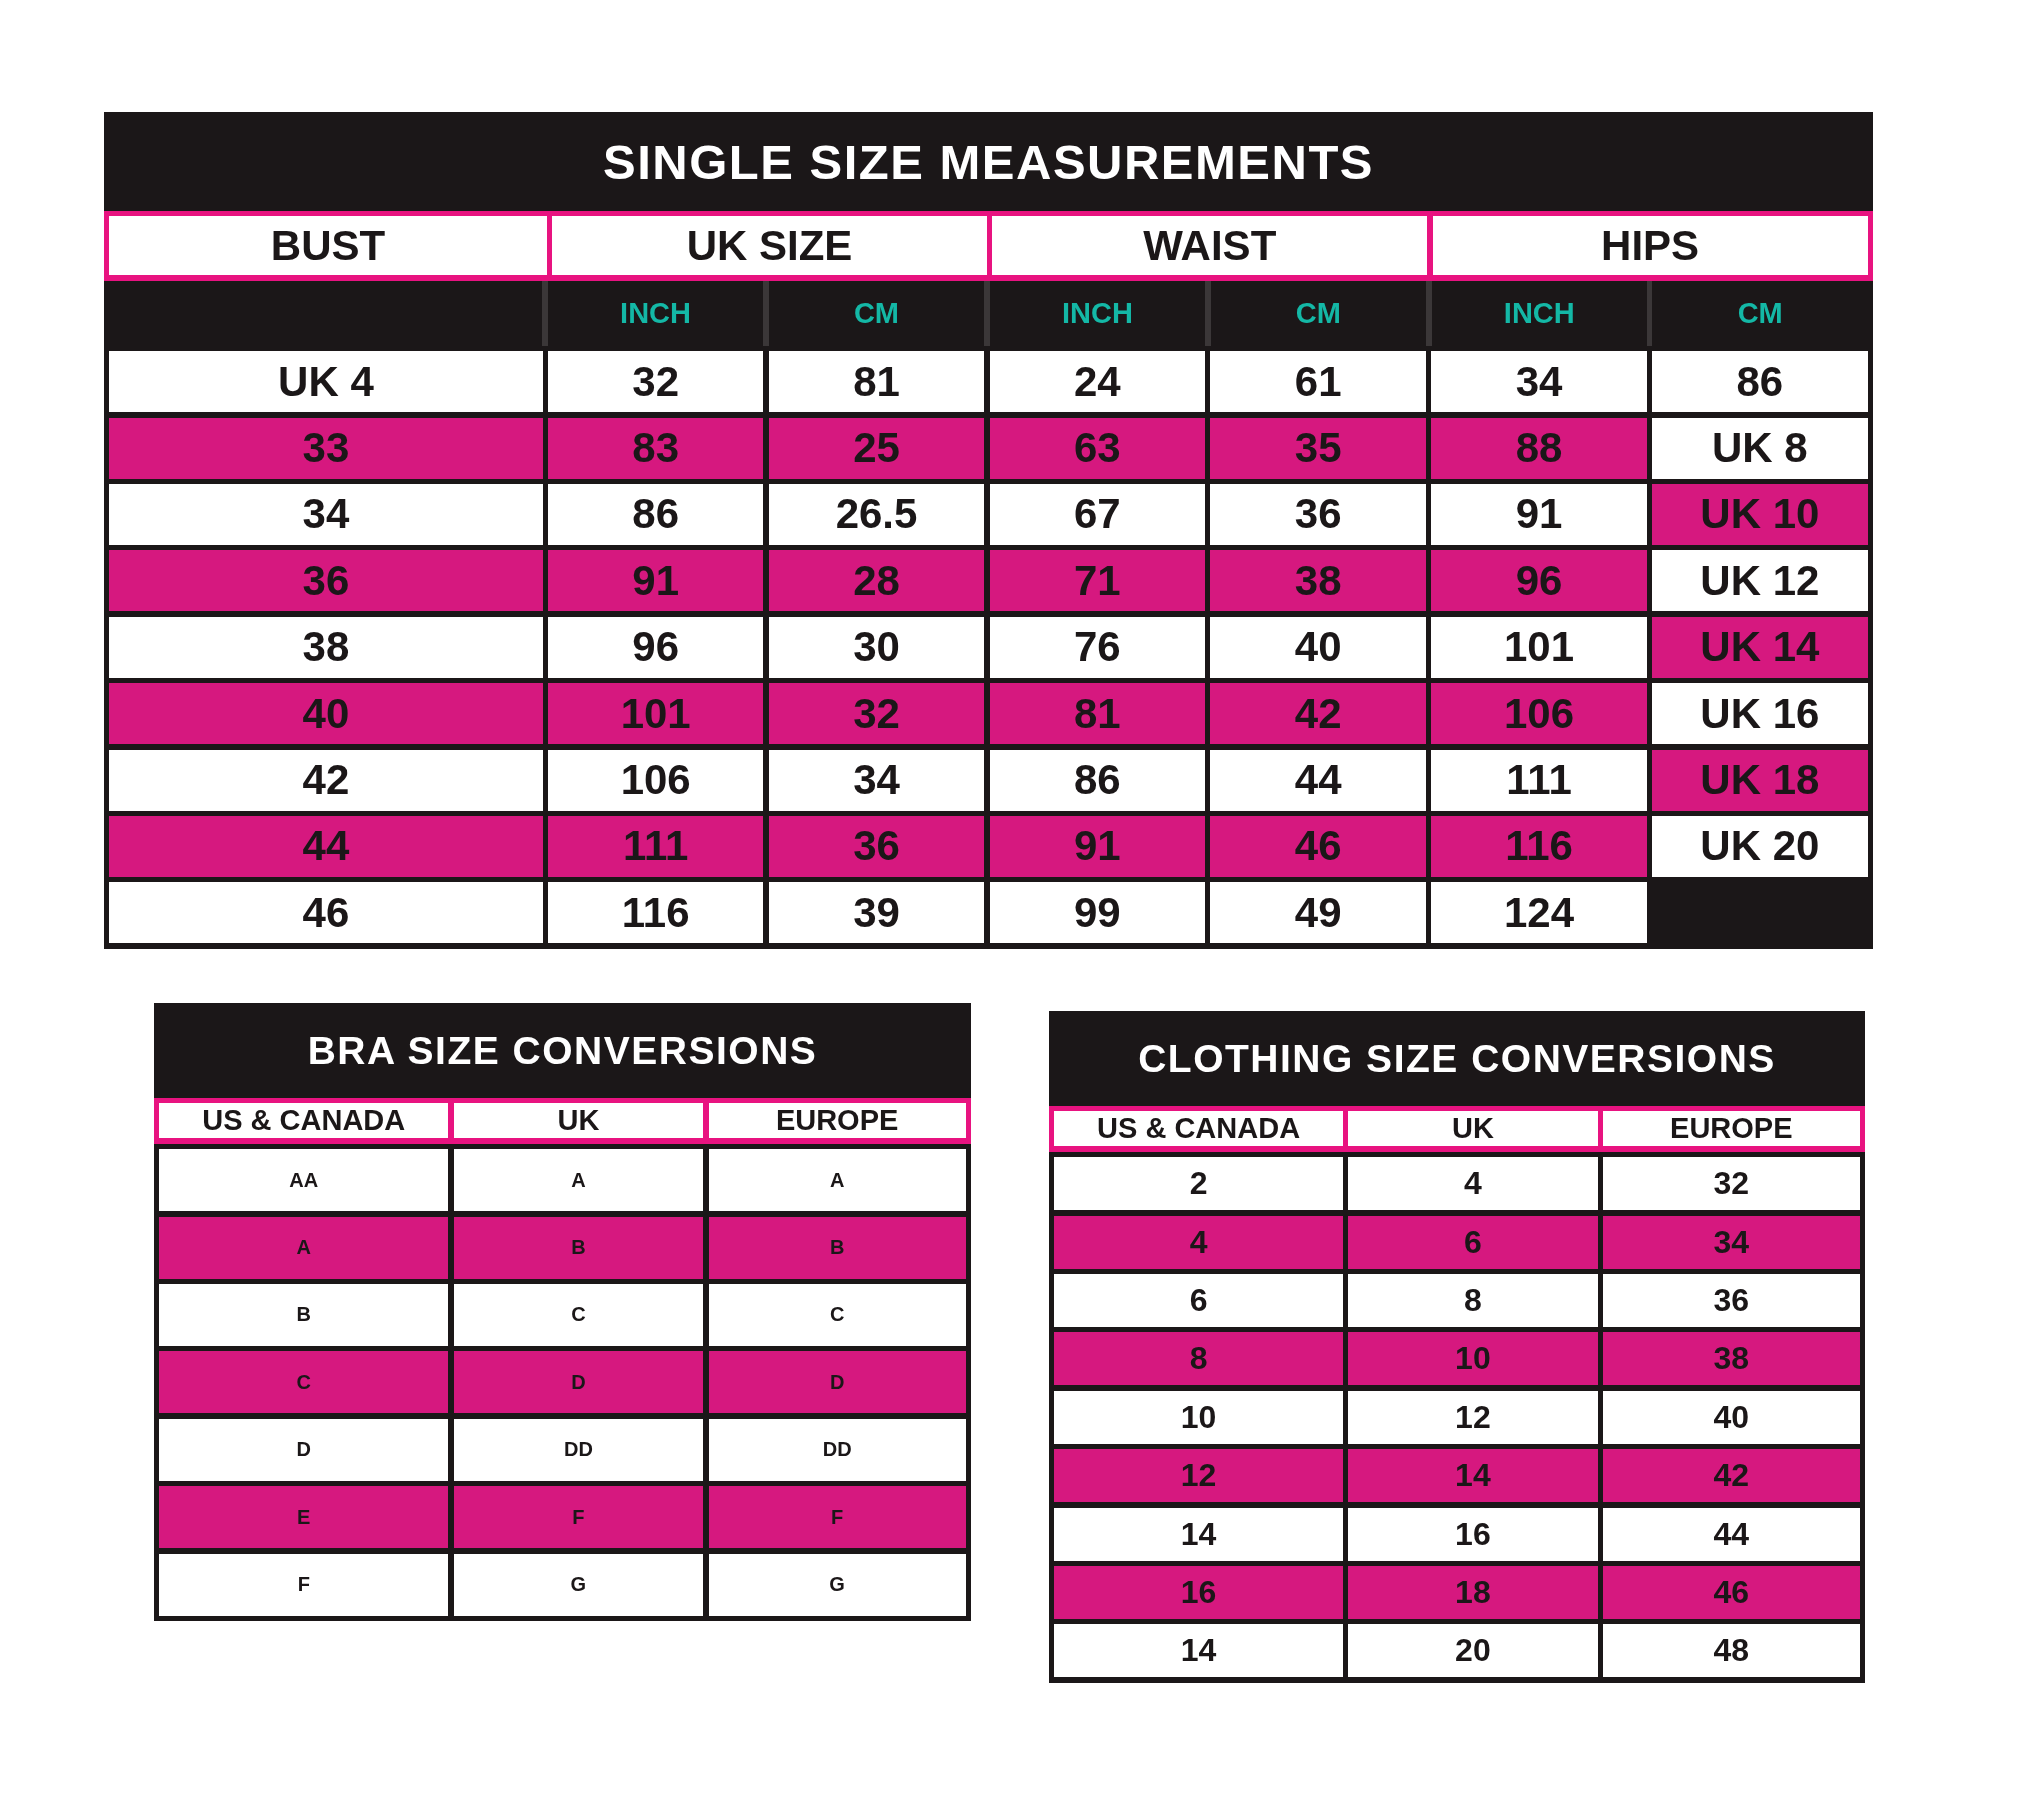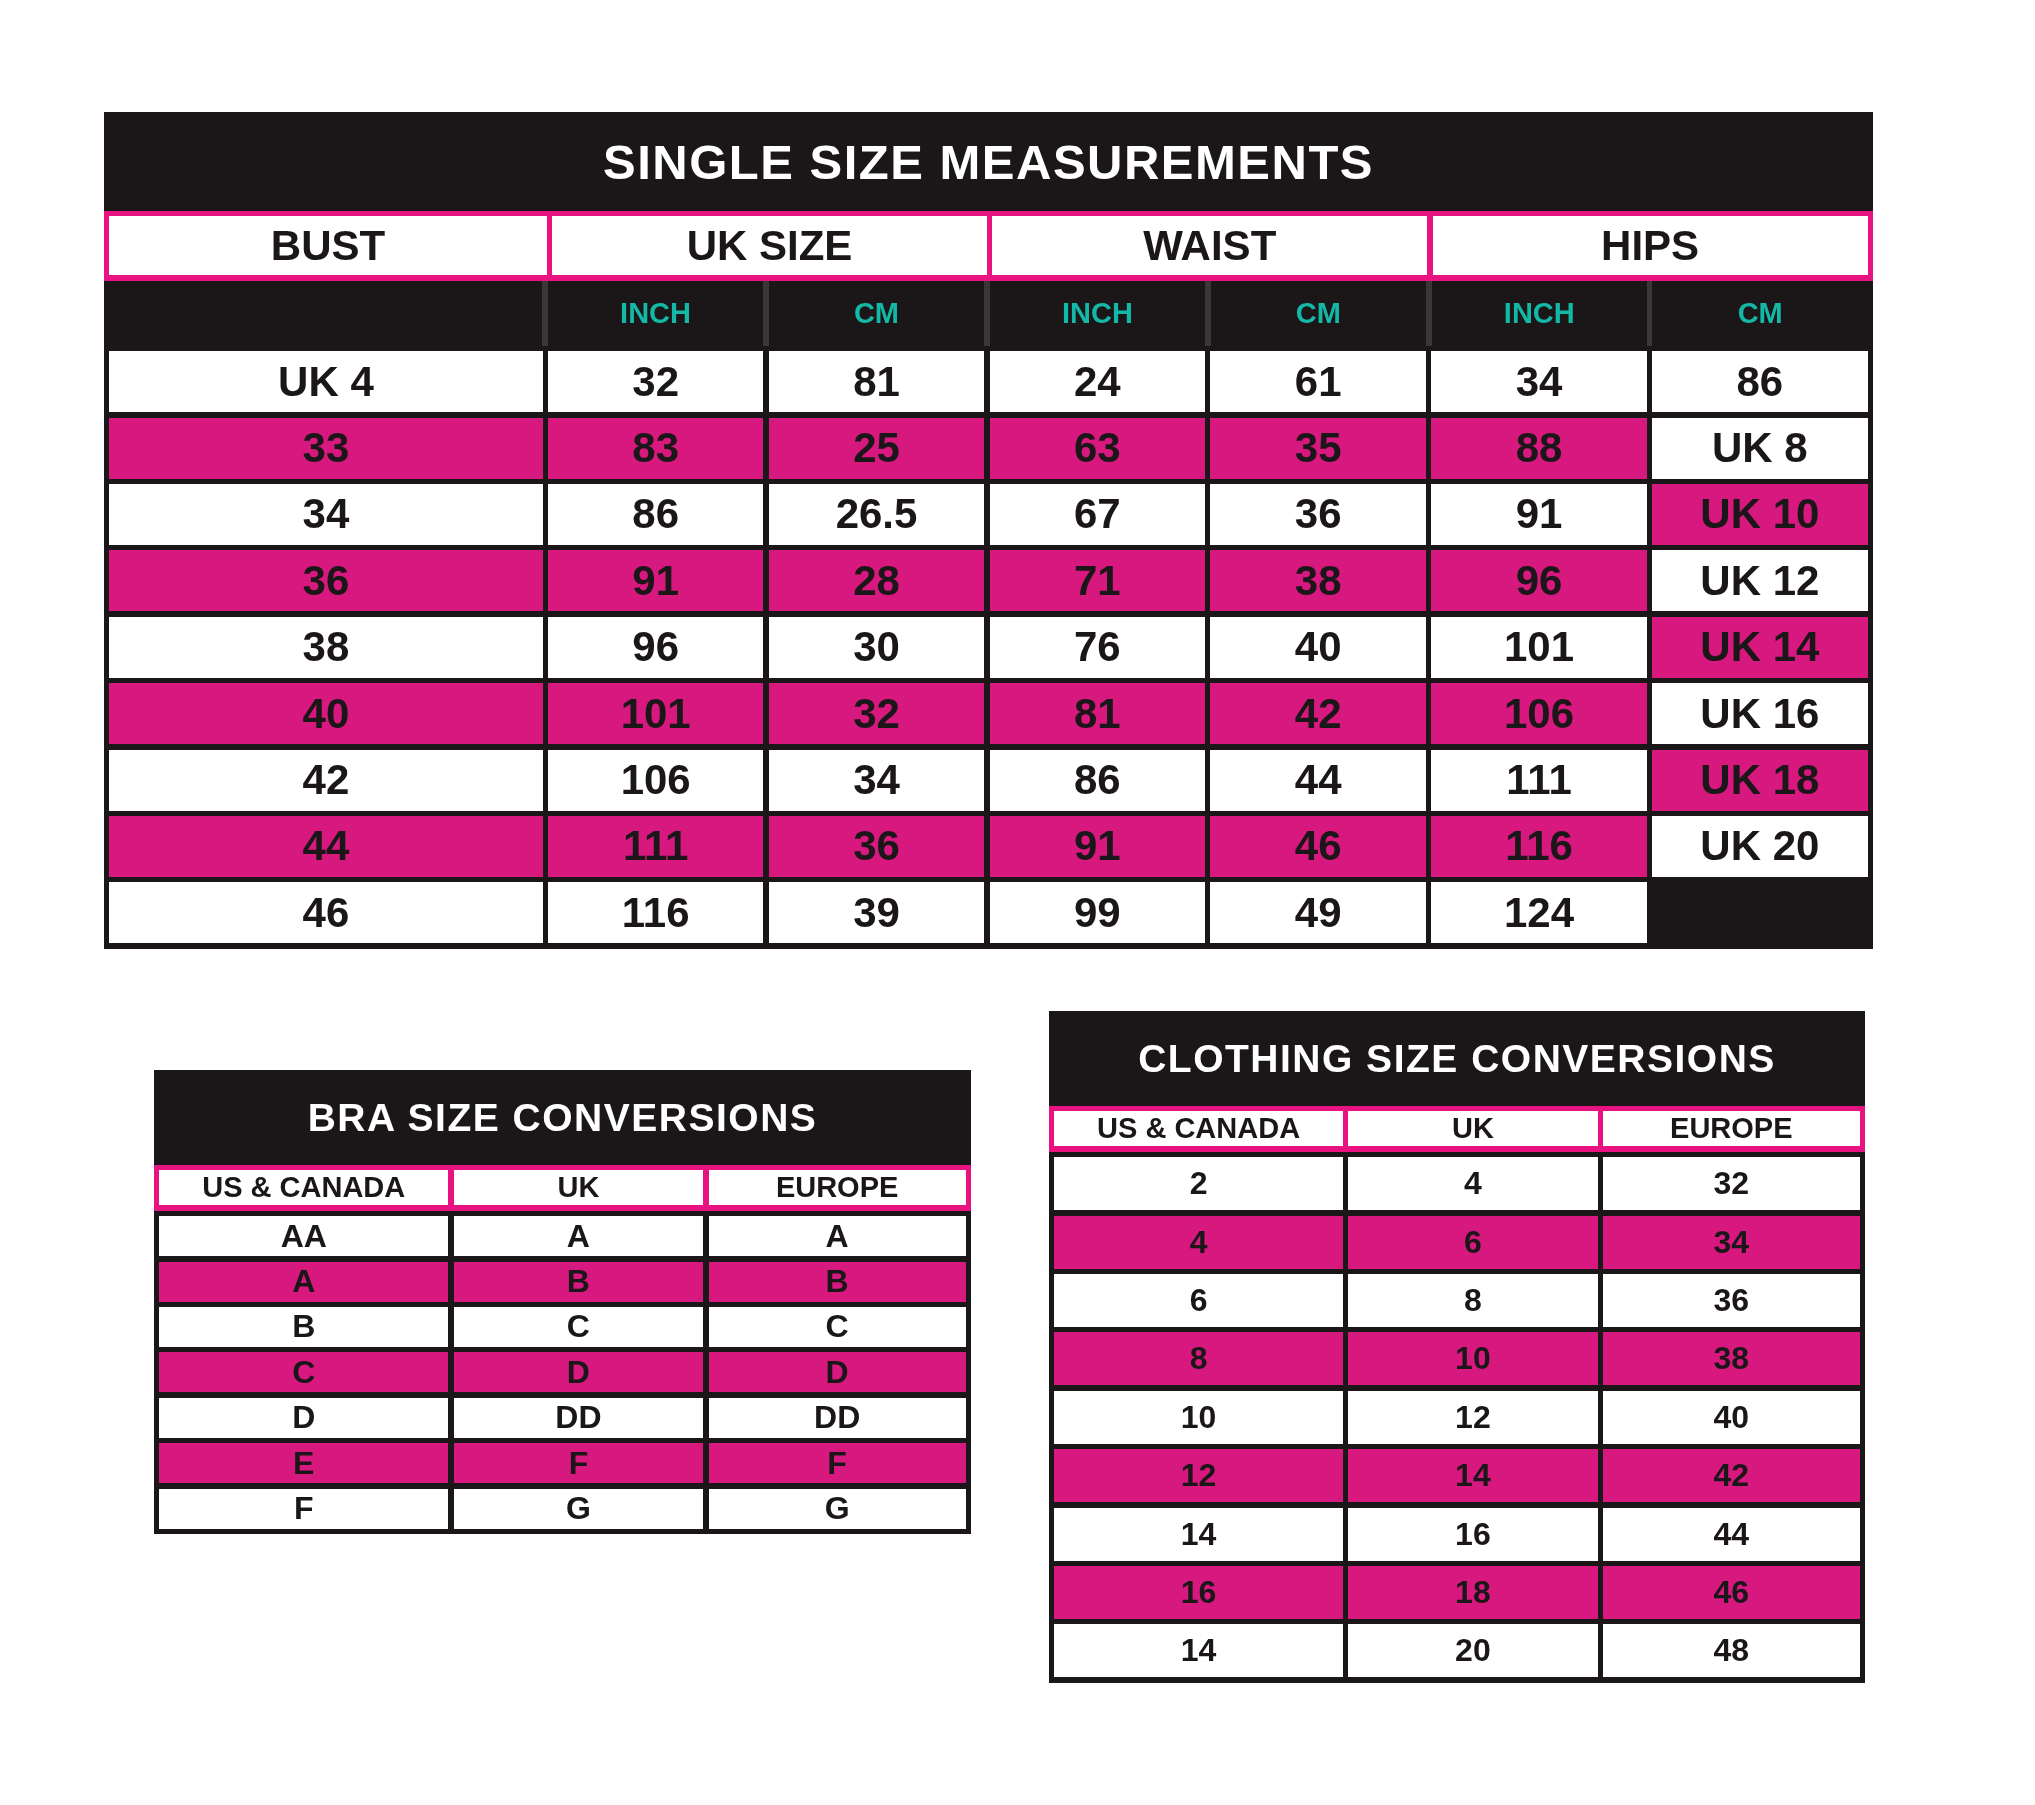--- a/index.html
+++ b/index.html
@@ -7,21 +7,21 @@
     width:2035px; height:1805px;
     background:#ffffff;
     font-family:"Liberation Sans","DejaVu Sans",sans-serif;
     font-weight:bold;
     color:#1b1718;
     position:relative;
     overflow:hidden;
   }
   .tbl { position:absolute; }
   #main-table     { left:104px;  top:112px;  width:1769px; }
-  #bra-table      { left:154px;  top:1070px; width:817px;border-radius:21px; }
+  #bra-table      { left:154px;  top:1003px; width:817px;border-radius:21px; }
   #clothing-table { left:1049px; top:1011px; width:816px;text-align:center; }
 
   .title {
     background:#1b1718; color:#ffffff;
     display:flex; align-items:center; justify-content:center;
     letter-spacing:1.5px; white-space:nowrap;
   }
   #main-table .title { height:99px; font-size:49px; }
   .small .title      { height:95px; font-size:39px; }
 
@@ -49,21 +49,21 @@
 
   .data { display:grid; background:#1b1718; padding:5.4px; gap:5.4px; }
   #main-table .data { grid-template-columns:573fr 285fr 285fr 285fr 285fr 285fr 285fr; }
   .small .data      { grid-template-columns:363fr 314fr 323fr; }
   .data .cell {
     background:#ffffff;
     display:flex; align-items:center; justify-content:center;
     white-space:nowrap;
   }
   #main-table .data .cell     { height:61px; font-size:42px; }
-  #bra-table .data .cell      { height:40px; font-size:32px; }
+  #bra-table .data .cell      { height:62px; font-size:20px; }
   #clothing-table .data .cell { height:53px; font-size:32px; }
   .data .cell.hl { background:#d6187f; }
 </style>
 </head>
 <body>
 
 <div class="tbl" id="main-table">
   <div class="title">SINGLE SIZE MEASUREMENTS</div>
   <div class="hdr">
       <div class="cell">BUST</div>

